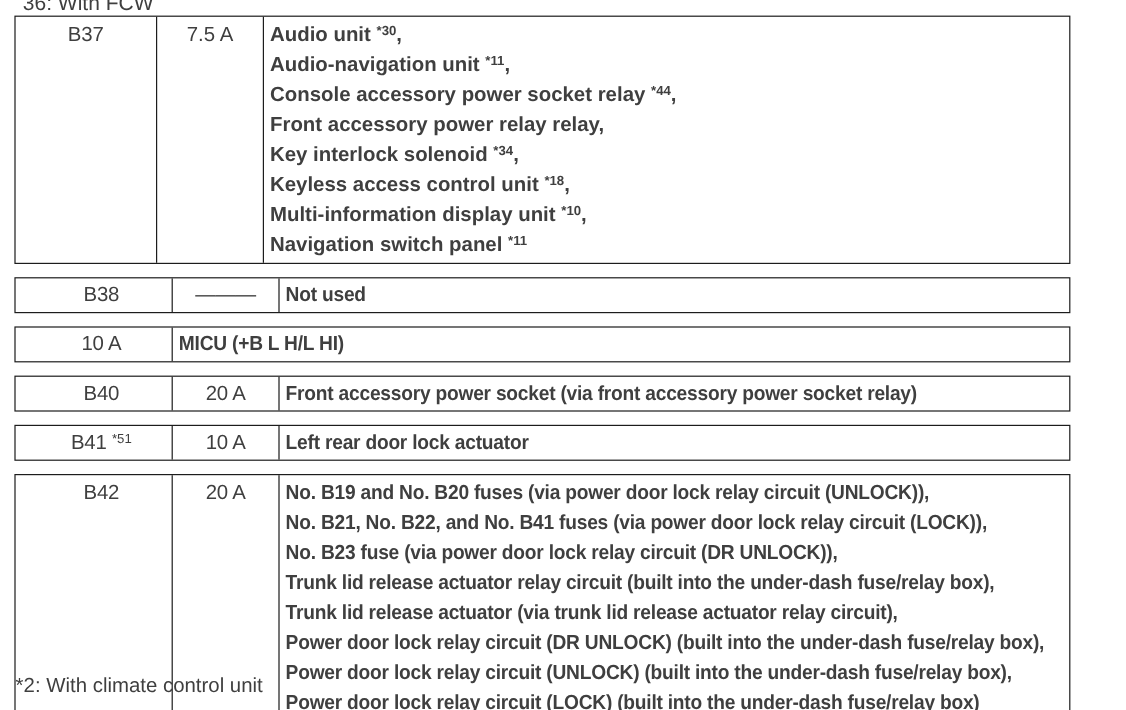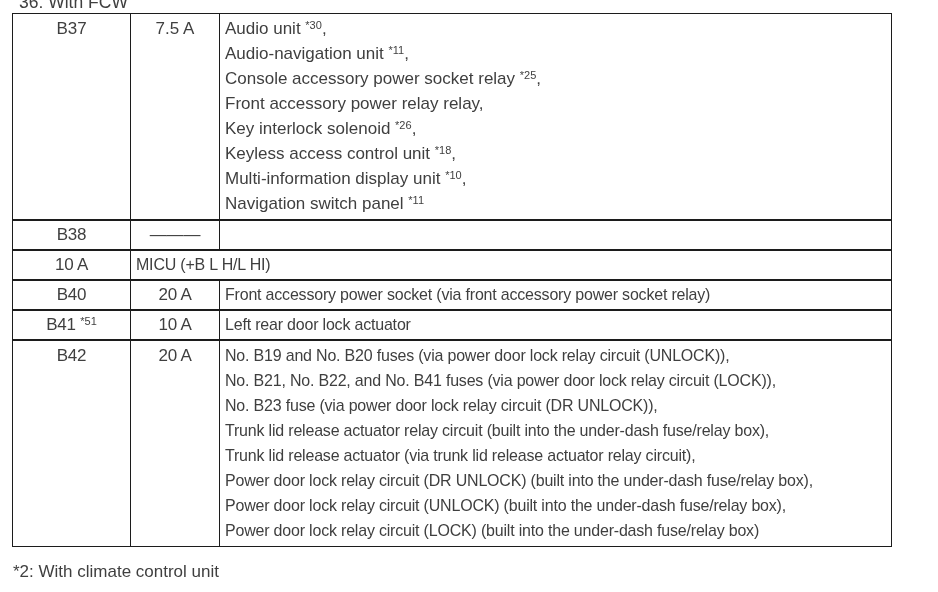--- a/index.html
+++ b/index.html
@@ -34,33 +34,33 @@
     top: 13px;
     width: 880px;
     border-radius: 16px;
   }
   .row {
     border: 1.5px solid var(--border, #1c1c1c);
     display: grid;
     grid-template-columns: 118px 89px 1fr;
     background: #ffffff;
   }
-  .row + .row { margin-top: 0; }
+  .row + .row { margin-top: 11px; padding-left: 13px; }
 
   .cell {
     font-size: 17px;
     line-height: 25px;
     padding-top: 2px;
     padding-bottom: 3px;
   }
   .c-fuse, .c-amps {
     text-align: center;
     border-right: 1.5px solid var(--border, #1c1c1c);
   }
-  .c-circ { padding-left: 5px; padding-right: 2px; }
+  .c-circ { padding-left: 5px; padding-right: 2px; font-weight: bold; }
 
   .row.single .cell {
     line-height: 24px;
     padding-top: 2px;
     padding-bottom: 2px;
   }
 
   
   .row.cond .c-circ .line,
   .row.cond .c-circ.line-host {
@@ -97,31 +97,34 @@
 
   <div class="header-partial">36: With FCW</div>
 
   <div class="fuse-table">
       <div class="row multi">
         <div class="cell c-fuse">B37</div>
         <div class="cell c-amps">7.5 A</div>
         <div class="cell c-circ line-host">
           <div class="line">Audio unit <sup>*30</sup>,</div>
           <div class="line">Audio-navigation unit <sup>*11</sup>,</div>
-          <div class="line">Console accessory power socket relay <sup>*25</sup>,</div>
+          <div class="line">Console accessory power socket relay <sup>*44</sup>,</div>
           <div class="line">Front accessory power relay relay,</div>
-          <div class="line">Key interlock solenoid <sup>*26</sup>,</div>
+          <div class="line">Key interlock solenoid <sup>*34</sup>,</div>
           <div class="line">Keyless access control unit <sup>*18</sup>,</div>
           <div class="line">Multi-information display unit <sup>*10</sup>,</div>
           <div class="line">Navigation switch panel <sup>*11</sup></div>
         </div>
       </div>
       <div class="row single cond">
         <div class="cell c-fuse">B38</div>
         <div class="cell c-amps">———</div>
+        <div class="cell c-circ line-host">
+          <div class="line">Not used</div>
+        </div>
       </div>
       <div class="row single cond">
         <div class="cell c-amps">10 A</div>
         <div class="cell c-circ line-host">
           <div class="line">MICU (+B L H/L HI)</div>
         </div>
       </div>
       <div class="row single cond">
         <div class="cell c-fuse">B40</div>
         <div class="cell c-amps">20 A</div>

